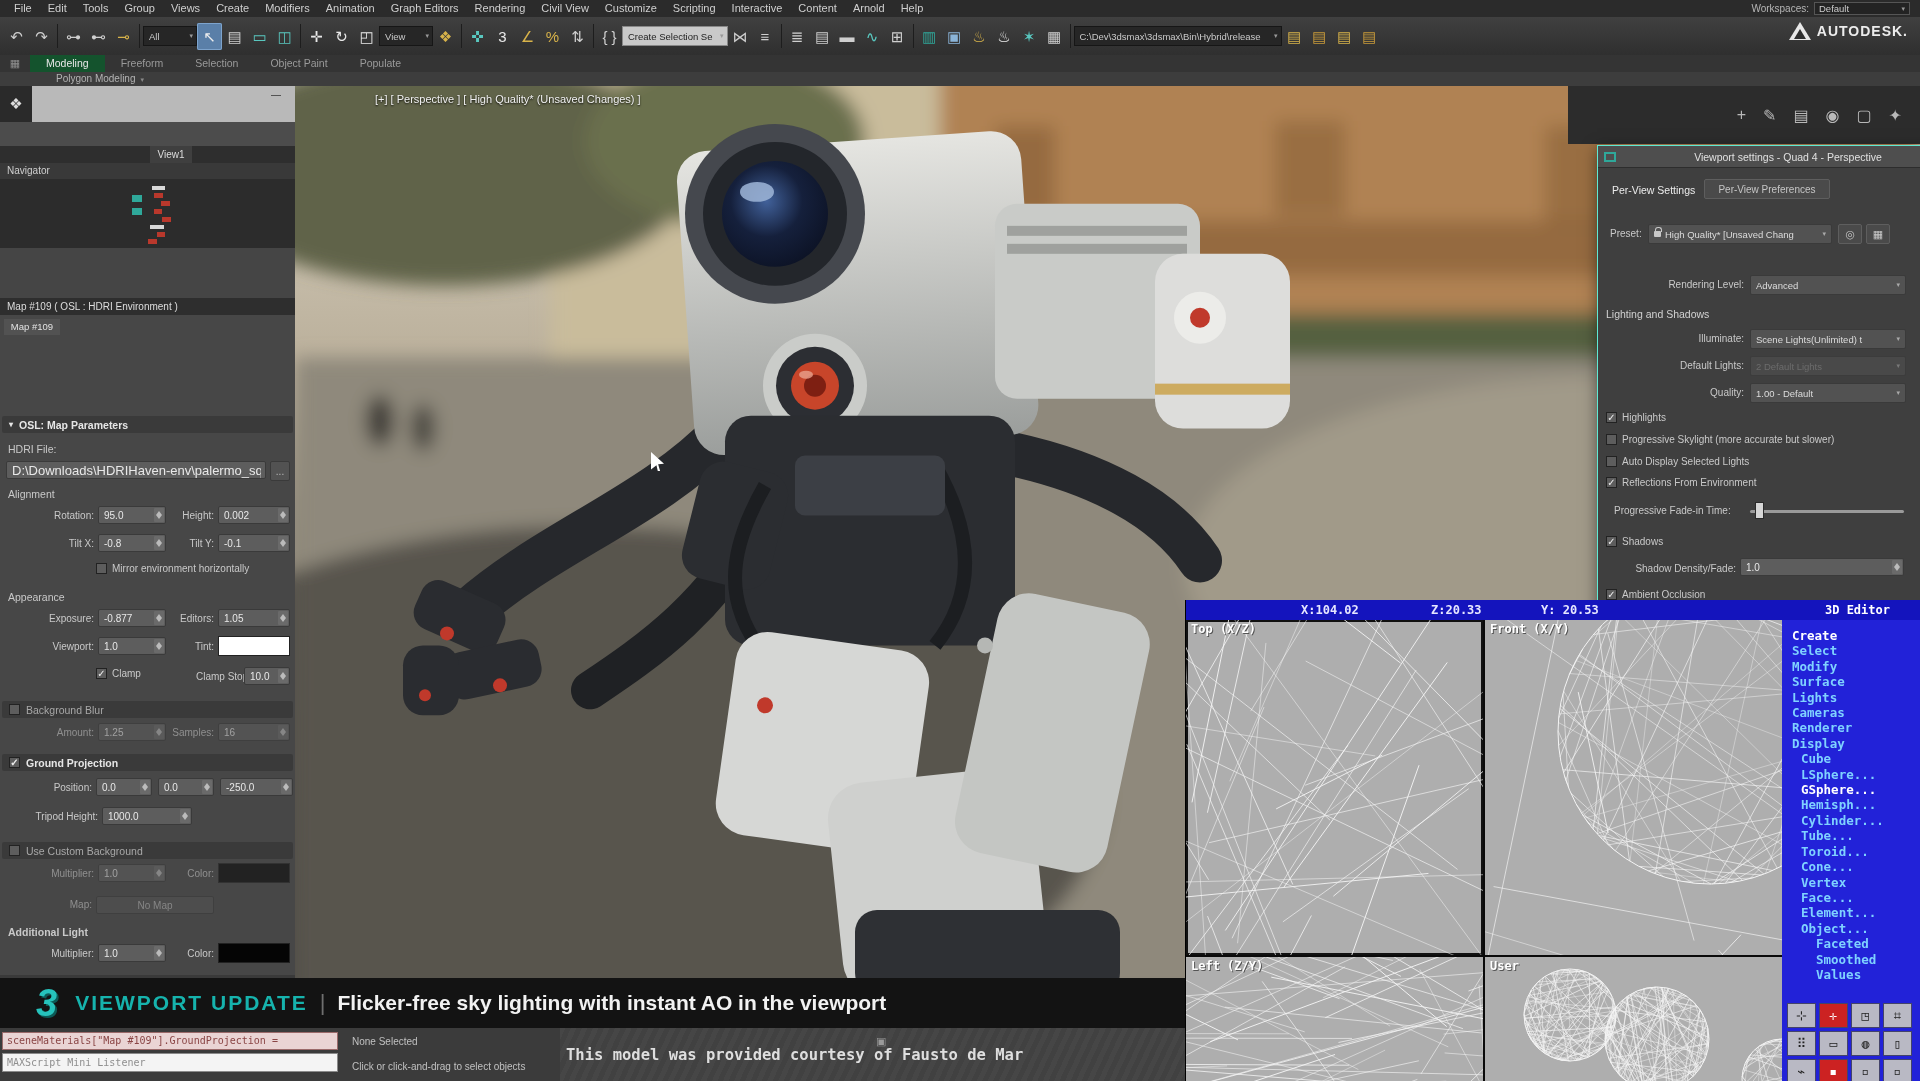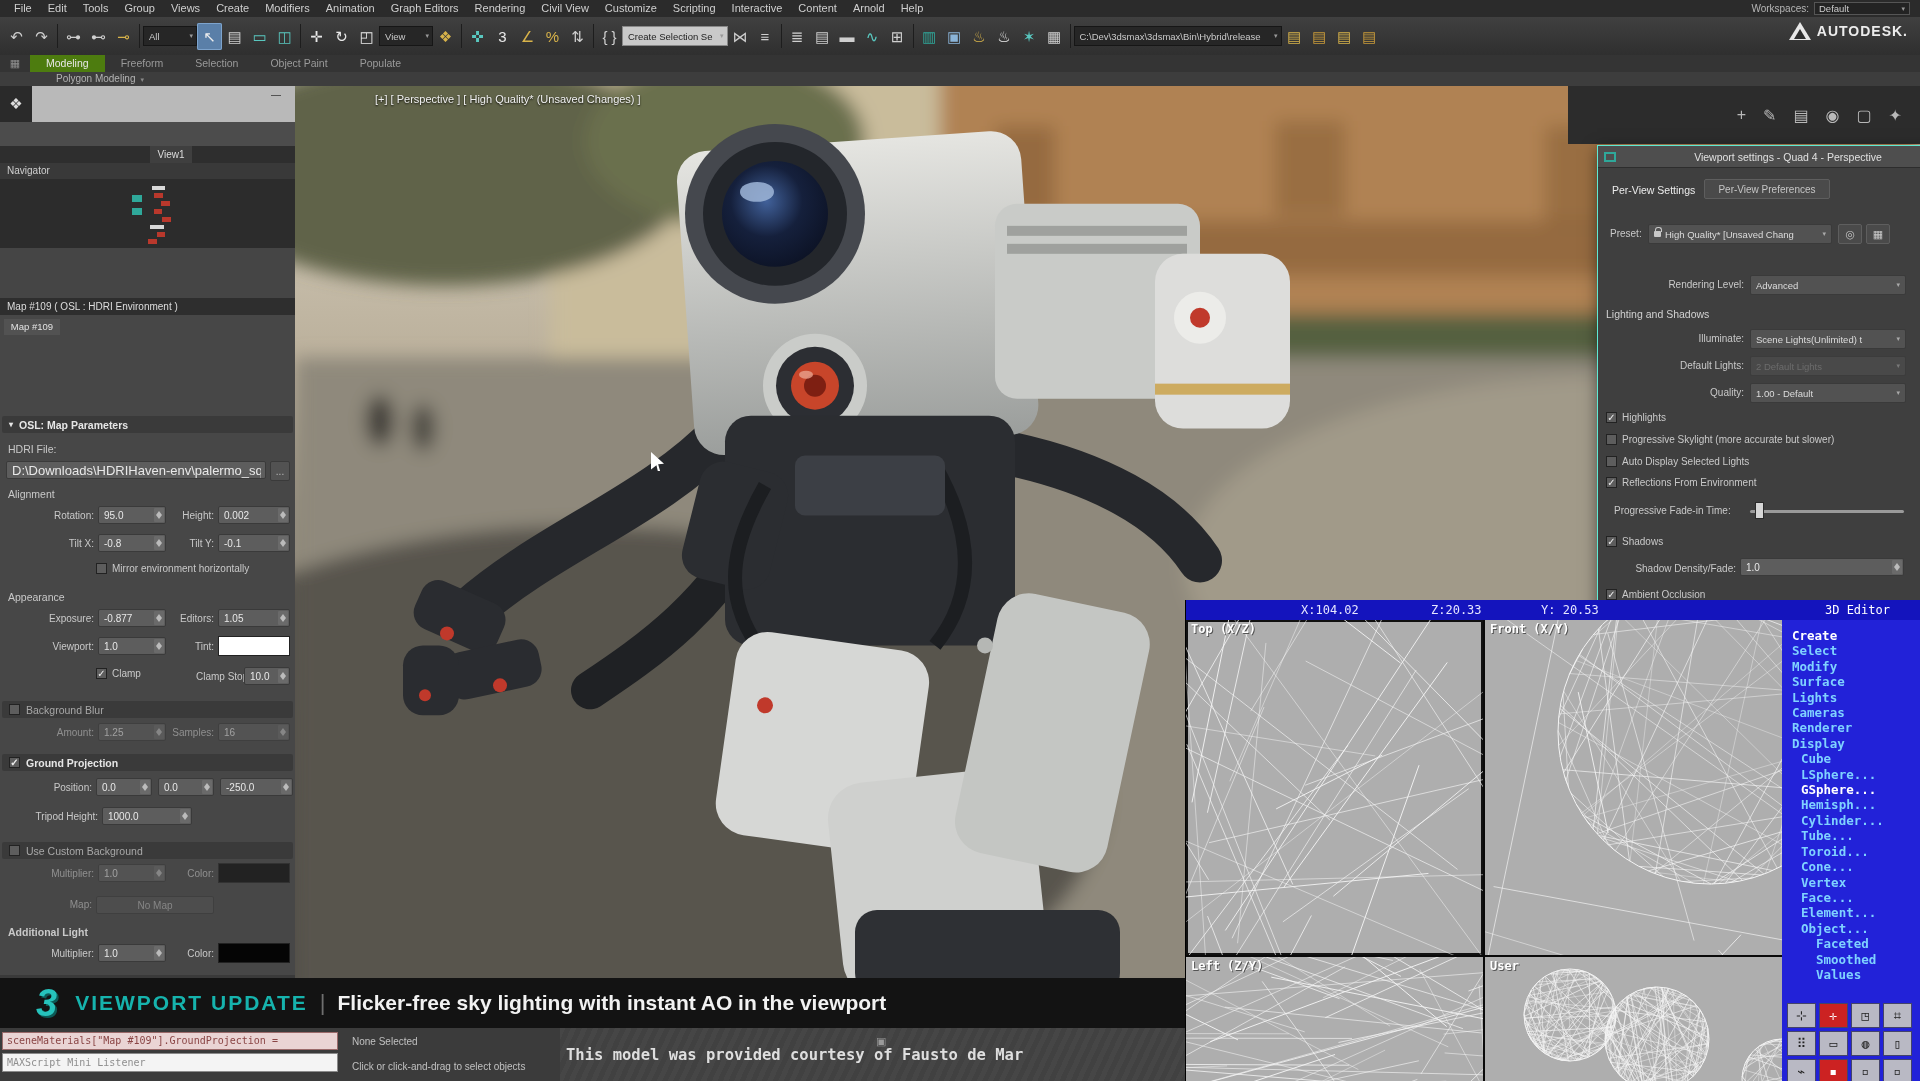--- a/index.html
+++ b/index.html
@@ -37,21 +37,21 @@
   .adsk-tri{width:0;height:0;border-left:11px solid transparent;border-right:11px solid transparent;
     border-bottom:18px solid #e8e8e8;position:relative}
   .adsk-tri::after{content:"";position:absolute;left:-6px;top:7px;width:0;height:0;
     border-left:6px solid transparent;border-right:6px solid transparent;border-bottom:10px solid #2f2f2f}
   .adsk-txt{font-size:14px;font-weight:bold;letter-spacing:1px;color:#ececec}
 
   
   .ribbon{position:absolute;left:0;top:55px;width:1920px;height:17px;background:#343434;display:flex;z-index:9}
   .ribbon .ricon{width:30px;text-align:center;font-size:11px;color:#8f8f8f;line-height:17px}
   .rtab{font-size:10.5px;color:#9a9a9a;padding:0 16px;line-height:17px;cursor:default}
-  .rtab.active{background:#4d7c0f;color:#e8e8e8}
+  .rtab.active{background:#14532d;color:#e8e8e8}
   .ribbon-sub{position:absolute;left:0;top:72px;width:1920px;height:14px;background:#3d3d3d;z-index:9;
     font-size:10px;color:#b3b3b3;line-height:14px;padding-left:56px}
   .ribbon-sub .cr{font-size:7px;color:#8a8a8a;margin-left:5px}
 
   
   .viewport{position:absolute;left:295px;top:86px;width:1625px;height:909px;overflow:hidden;background:#7c766c;z-index:1}
   .viewport svg{position:absolute;left:0;top:0;width:100%;height:100%}
   .vp-label{position:absolute;left:80px;top:7px;font-size:11px;color:#f0f0f0;
     text-shadow:0 1px 2px rgba(0,0,0,.9);z-index:3;white-space:nowrap}
   .watermark{position:absolute;left:312px;top:292px;font-size:98px;font-weight:bold;letter-spacing:2px;
@@ -128,21 +128,21 @@
     border-bottom:none;border-radius:3px 3px 0 0}
   .dbtn{position:absolute;width:24px;height:20px;background:#4a4a4a;border:1px solid #5e5e5e;border-radius:2px;
     color:#c9c9c9;font-size:11px;display:flex;align-items:center;justify-content:center}
   .slider-track{position:absolute;height:3px;background:#9a9a9a;border-radius:2px}
   .slider-handle{position:absolute;width:9px;height:17px;background:#d6d6d6;border:1px solid #2a2a2a}
 
   
   .dos{position:absolute;left:1185px;top:600px;width:735px;height:481px;z-index:6;
     font-family:"DejaVu Sans Mono",monospace;border-left:1px solid #000;overflow:hidden}
   .dos-title{position:absolute;left:0;top:0;width:100%;height:20px;background:#1414bd;color:#e6e6ff;
-    font-size:12px;font-weight:normal;line-height:20px}
+    font-size:12px;font-weight:bold;line-height:20px}
   .dos-title .cx{position:absolute;left:115px}.dos-title .cz{position:absolute;left:245px}
   .dos-title .cy{position:absolute;left:355px}
   .dos-title .dtitle{position:absolute;right:30px;color:#ffffff}
   .dos-vps{position:absolute;left:0;top:20px;width:597px;height:461px;background:#0a0a0a}
   .dos-cell{position:absolute;background:#aeaeae;overflow:hidden}
   .dos-cell svg{position:absolute;left:0;top:0;width:100%;height:100%}
   .dos-cell .vlab{position:absolute;left:5px;top:2px;font-size:12px;font-weight:bold;color:#fff;
     text-shadow:1px 1px 0 #555;z-index:2}
   .dos-cell.sel{box-shadow:inset 0 0 0 2px #111}
   .dos-menu{position:absolute;right:0;top:20px;width:138px;height:461px;background:#2222d8;overflow:hidden}

